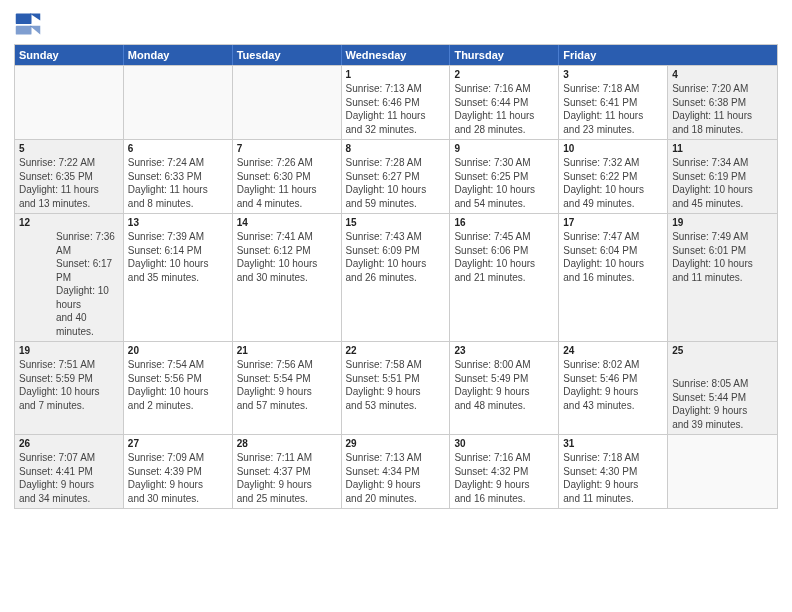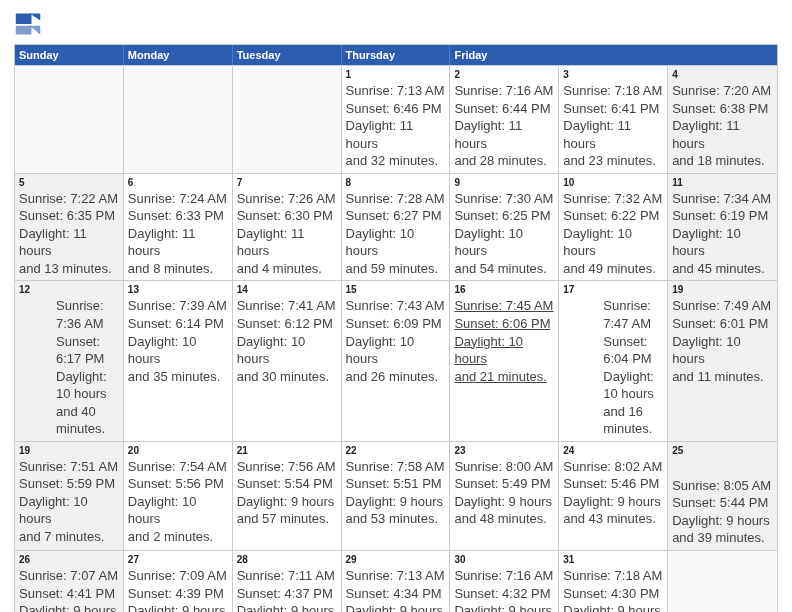--- a/index.html
+++ b/index.html
@@ -98,21 +98,21 @@
     .cal-cell:last-child { border-right: none; }
     .cal-cell.empty { background: #f9f9f9; }
     .cal-cell.shaded { background: #f0f0f0; }
     .day-num {
       font-size: 10px;
       font-weight: bold;
       color: #222;
       margin-bottom: 2px;
     }
     .day-info {
-      font-size: 13px;
+      font-size: 10px;
       color: #444;
       line-height: 1.35;
     }
   </style>
 </head>
 <body>
 
 <div class="page">
   <div class="header">
     <div class="logo">
@@ -131,20 +131,21 @@
     <div class="title-block">
       <div class="month-title"></div>
       <div class="location"></div>
     </div>
   </div>
   <div class="calendar">
     <div class="cal-header">
     <div class="cal-header-cell">Sunday</div>
         <div class="cal-header-cell">Monday</div>
         <div class="cal-header-cell">Tuesday</div>
+        <div class="cal-header-cell">Wednesday</div>
         <div class="cal-header-cell">Thursday</div>
         <div class="cal-header-cell">Friday</div>
       </div>
     <div class="cal-body">
     <div class="cal-row">
           <div class="cal-cell empty"></div>
           <div class="cal-cell empty"></div>
           <div class="cal-cell empty"></div>
           <div class="cal-cell">
             <div class="day-num">1</div>
@@ -250,28 +251,28 @@
           </div>
           <div class="cal-cell">
             <div class="day-num">15</div>
             <div class="day-info" style="white-space: pre-line;">Sunrise: 7:43 AM
 Sunset: 6:09 PM
 Daylight: 10 hours
 and 26 minutes.</div>
           </div>
           <div class="cal-cell">
             <div class="day-num">16</div>
-            <div class="day-info" style="white-space: pre-line; text-decoration: underline;">Sunrise: 7:45 AM
+            <div class="day-info" style="white-space: pre-line;">Sunrise: 7:45 AM
 Sunset: 6:06 PM
 Daylight: 10 hours
 and 21 minutes.</div>
           </div>
           <div class="cal-cell">
             <div class="day-num">17</div>
-            <div class="day-info" style="white-space: pre-line; margin-left: 40px;">Sunrise: 7:47 AM
+            <div class="day-info" style="white-space: pre-line;">Sunrise: 7:47 AM
 Sunset: 6:04 PM
 Daylight: 10 hours
 and 16 minutes.</div>
           </div>
           <div class="cal-cell shaded">
             <div class="day-num">19</div>
             <div class="day-info" style="white-space: pre-line;">Sunrise: 7:49 AM
 Sunset: 6:01 PM
 Daylight: 10 hours
 and 11 minutes.</div>

